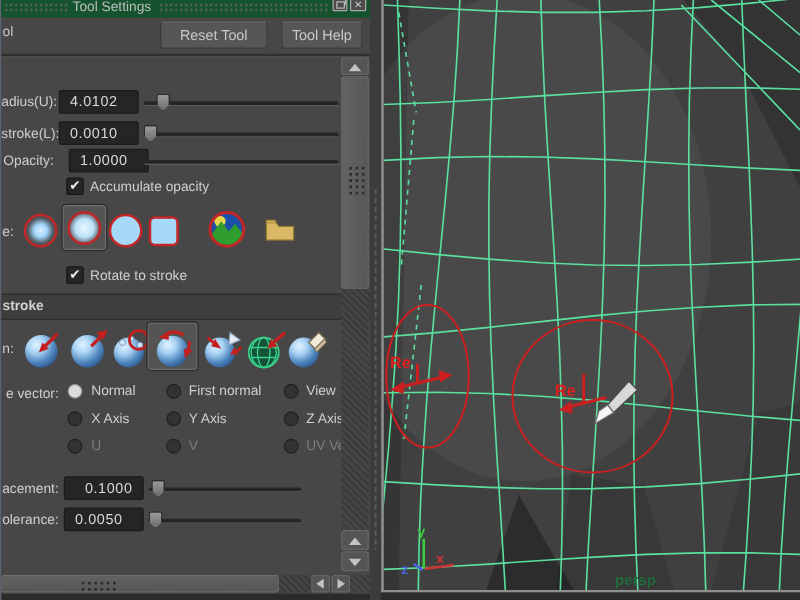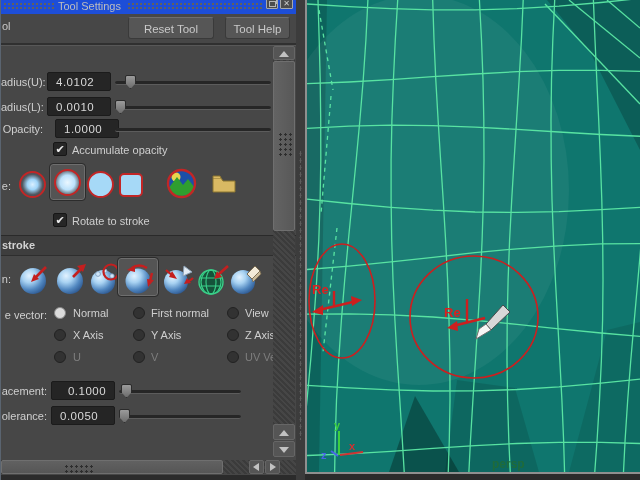--- a/index.html
+++ b/index.html
@@ -1,21 +1,21 @@
 <!DOCTYPE html>
 <html><head>
 <meta charset="utf-8">
 <style>
   html,body{margin:0;padding:0;background:#2b2b2b;}
   #app{position:relative;width:640px;height:480px;overflow:hidden;
        font-family:"Liberation Sans",sans-serif;font-size:11px;color:#cfcfcf;
        -webkit-font-smoothing:antialiased;}
   
   #panel{position:absolute;left:0;top:0;width:296px;height:480px;background:#474747;overflow:hidden;border-left:1px solid #5a6470;box-sizing:border-box;}
-  .titlebar{position:absolute;left:0;top:0;width:296px;height:14px;background:#1d4ed8;}
+  .titlebar{position:absolute;left:0;top:0;width:296px;height:14px;background:#14532d;}
   .dots{position:absolute;top:2px;height:9px;background-image:radial-gradient(#606060 0.9px,transparent 1.1px);background-size:4px 4px;}
   .title{position:absolute;left:57px;top:0px;color:#bdbdbd;font-size:11px;}
   .winbtn{position:absolute;top:-3px;height:12px;border:1px solid #a8a8a8;background:#4c4c4c;box-sizing:border-box;color:#cccccc;text-align:center;font-size:8px;line-height:11px;border-radius:1px;}
   .winbtn .sq{position:absolute;left:2px;top:3px;width:5px;height:4px;border:1px solid #b5b5b5;}
   .winbtn .sq2{position:absolute;left:4px;top:1px;width:5px;height:4px;border:1px solid #b5b5b5;border-bottom:none;border-left:none;}
   .toolname{position:absolute;left:1px;top:20px;color:#c8c8c8;}
   .btn{position:absolute;height:22px;background:#565656;border:1px solid #3a3a3a;border-top-color:#6e6e6e;border-radius:3px;color:#c9c9c9;font-family:"Liberation Sans",sans-serif;font-size:11.5px;text-align:center;line-height:20px;box-sizing:border-box;}
   .sep{position:absolute;left:0;top:43px;width:296px;height:2px;background:#303030;border-bottom:1px solid #585858;}
   .flabel{position:absolute;text-align:right;color:#cfcfcf;}
   .field{position:absolute;width:64px;height:19px;background:#252525;border:1px solid #1b1b1b;border-radius:2px;color:#d8d8d8;font-size:11.5px;line-height:18px;padding-left:8px;box-sizing:border-box;letter-spacing:0.5px;}
@@ -32,21 +32,21 @@
   .rlabel.dis{color:#7e7e7e;}
   
   .hatch{background:repeating-linear-gradient(45deg,#3b3b3b 0 2px,#464646 2px 4px);}
   .sbtn{position:absolute;background:#555555;border:1px solid #666666;border-radius:2px;box-sizing:border-box;}
   .tri{position:absolute;width:0;height:0;}
   .sthumb{position:absolute;background:linear-gradient(90deg,#636363,#585858);border:1px solid #6f6f6f;border-radius:2px;box-sizing:border-box;}
   .grip{position:absolute;background-image:radial-gradient(#2d2d2d 1px,transparent 1.2px);background-size:5px 5px;}
   
   #splitter{position:absolute;left:296px;top:0;width:9px;height:480px;background:#3c3c3c;}
   #splitter .ticks{position:absolute;left:3px;top:150px;width:3px;height:290px;background-image:radial-gradient(#5c5c5c 0.9px,transparent 1.1px);background-size:3px 7px;}
-  #viewport{position:absolute;left:305px;top:0;width:335px;height:474px;background:#0f766e;border-left:2px solid #8f8f8f;border-bottom:2px solid #8f8f8f;box-sizing:border-box;padding-left:42px;}
+  #viewport{position:absolute;left:305px;top:0;width:335px;height:474px;background:#404040;border-left:2px solid #8f8f8f;border-bottom:2px solid #8f8f8f;box-sizing:border-box;padding-left:42px;}
   #vp-svg{position:absolute;left:0;top:0;}
   #bstrip{position:absolute;left:0;top:475px;width:296px;height:5px;background:#2b2b2b;}
   #brstrip{position:absolute;left:305px;top:474px;width:335px;height:6px;background:#2b2b2b;}
   .opicon{position:absolute;width:34px;height:34px;}
   text{font-family:"Liberation Sans",sans-serif;}
 </style>
 </head>
 <body>
 
 <div id="app">
@@ -67,21 +67,21 @@
     <button class="btn" style="left:224px;top:17px;width:65px;">Tool Help</button>
     <button class="btn" style="left:127px;top:17px;width:86px;">Reset Tool</button>
     <div class="sep"></div>
 
     <span class="flabel" style="left:0;top:76px;width:42px;">adius(U):</span>
     <div class="field" style="left:46px;top:72px;">4.0102</div>
     <div class="track" style="left:114px;top:81px;width:156px;">
         <div class="thumb" style="left:10px;"></div>
       </div>
 
-    <span class="flabel" style="left:0;top:101px;width:42px;">adius(L):</span>
+    <span class="flabel" style="left:0;top:101px;width:42px;">stroke(L):</span>
     <div class="field" style="left:46px;top:97px;">0.0010</div>
     <div class="track" style="left:114px;top:106px;width:156px;">
         <div class="thumb" style="left:0px;"></div>
       </div>
 
     <span class="flabel" style="left:0;top:123px;width:42px;">Opacity:</span>
     <div class="field" style="left:54px;top:119px;">1.0000</div>
     <div class="track" style="left:114px;top:128px;width:156px;"></div>
 
     <div class="chk" style="left:52px;top:142px;">✔</div>

